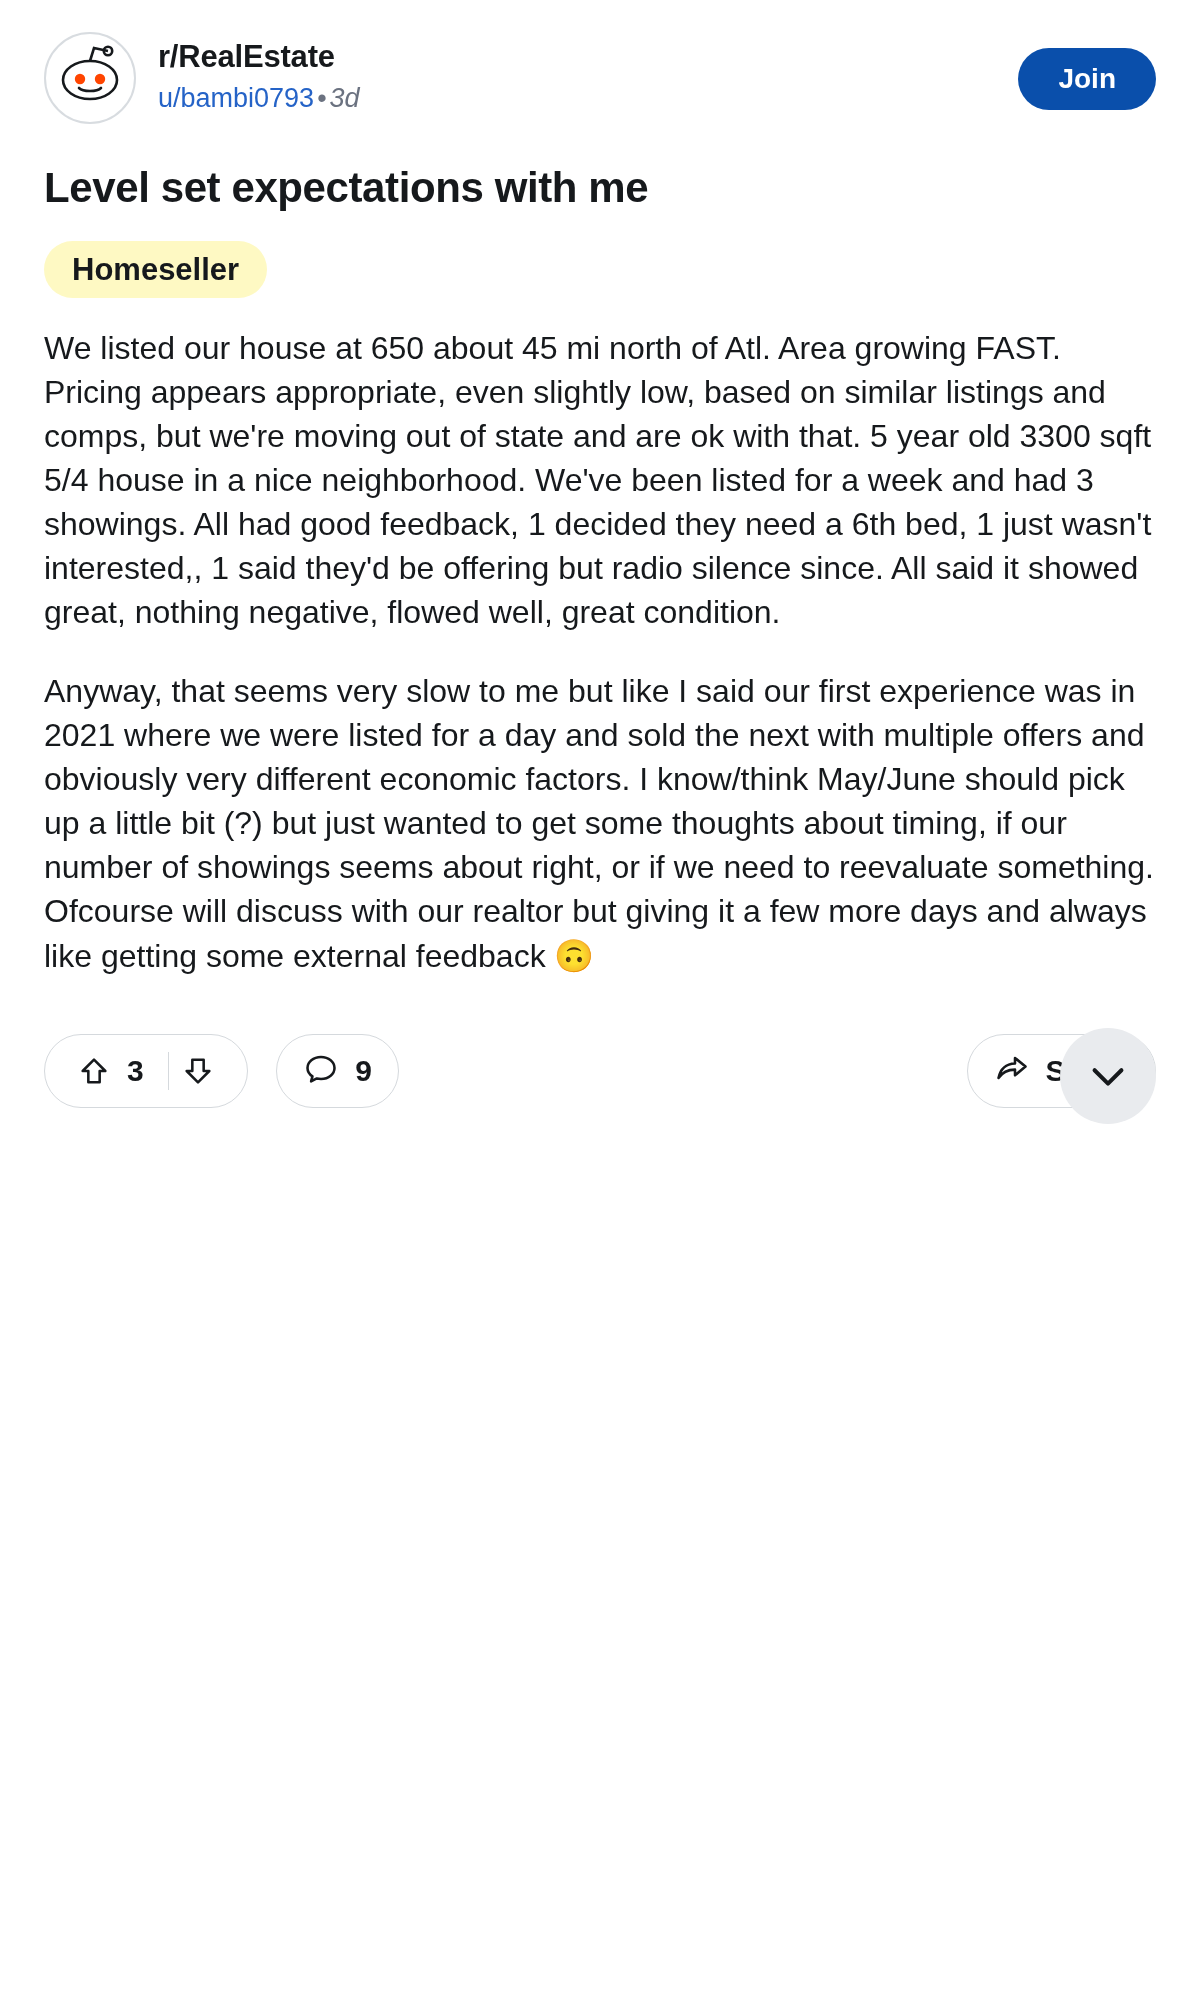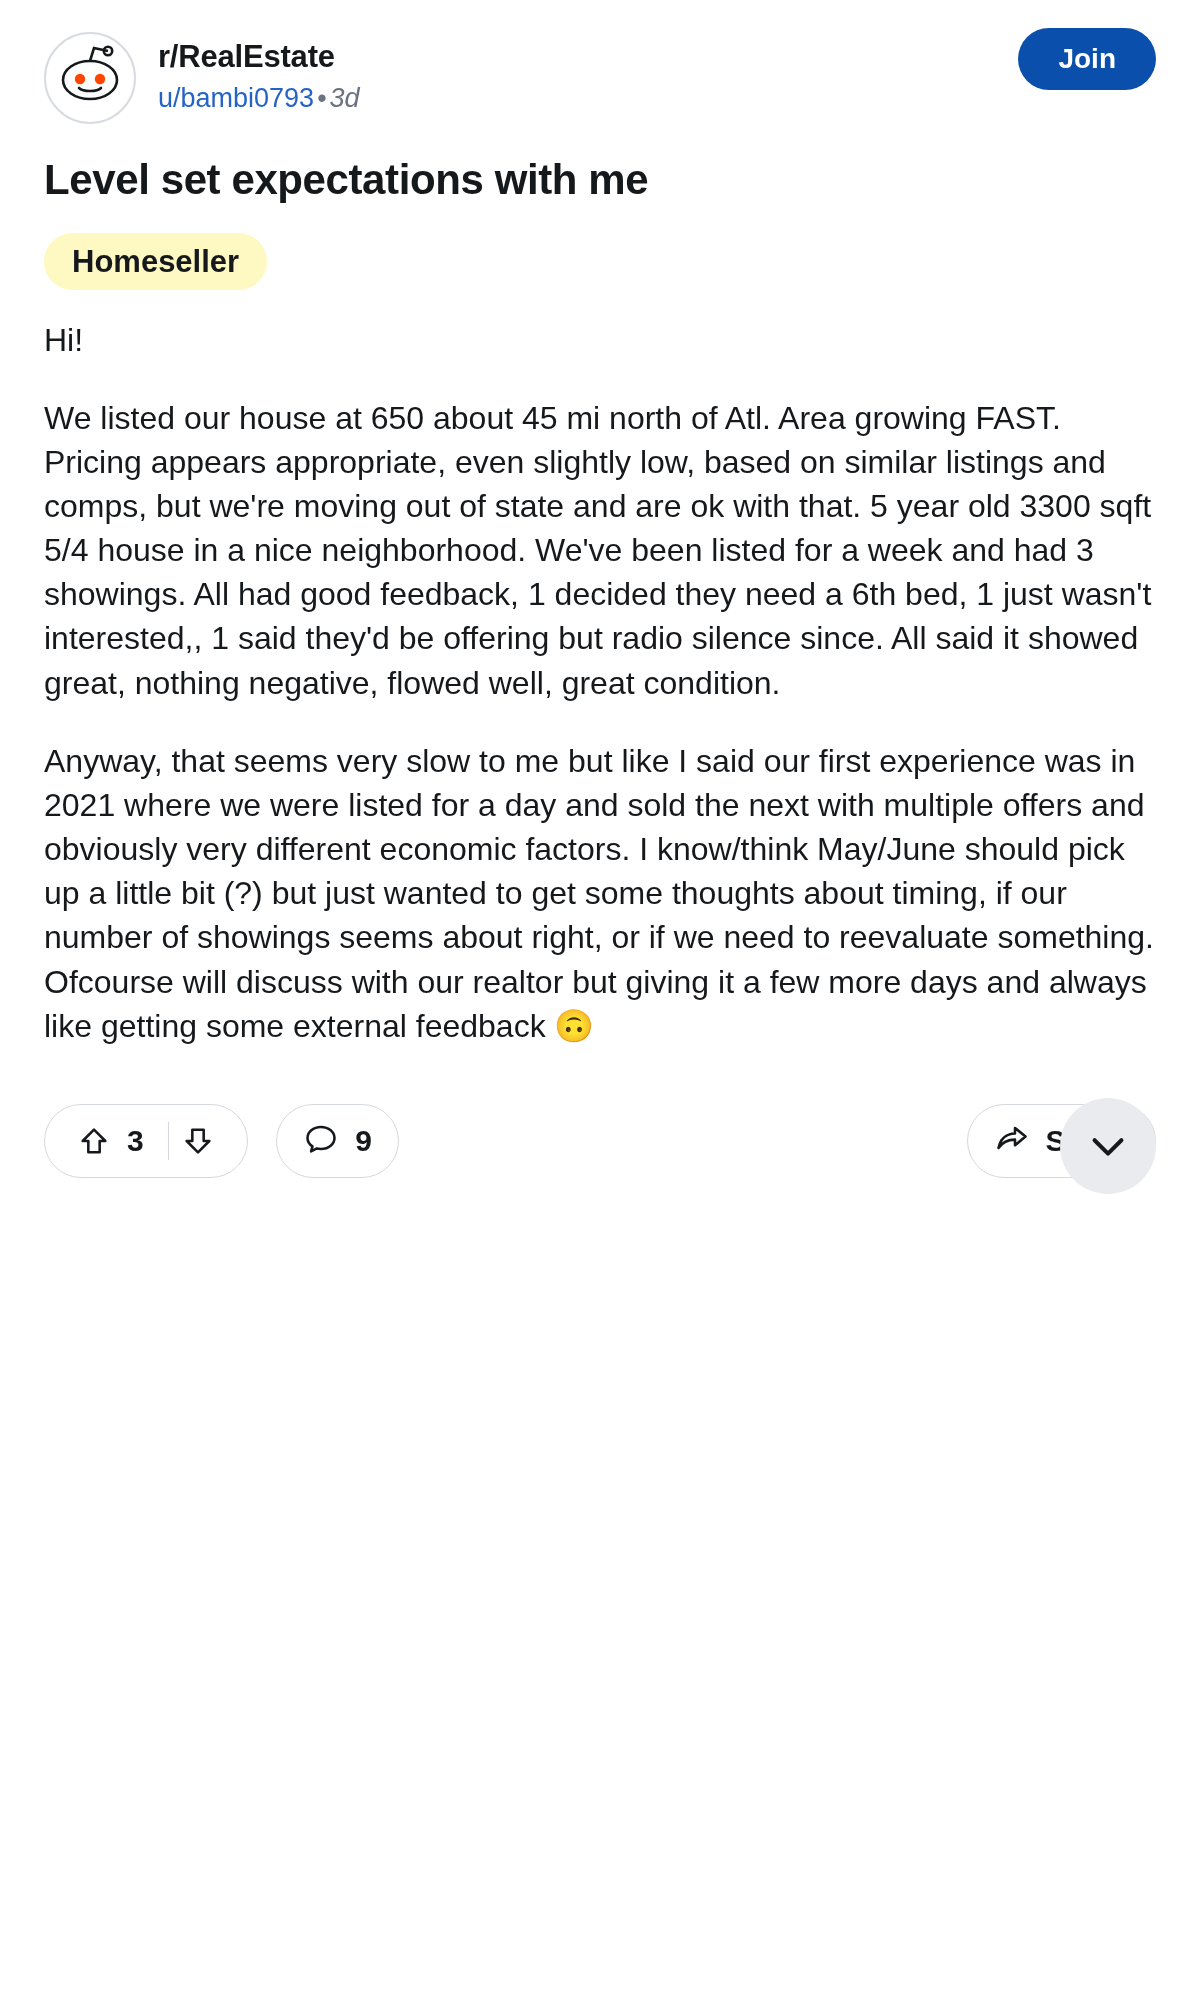--- a/index.html
+++ b/index.html
@@ -67,39 +67,39 @@
   }
   .byline .dot {
     color: #6b7280;
     padding: 0 3px;
   }
   .byline .age { color: #6b7280; font-style: italic; }
 
   .join-btn {
     position: absolute;
     right: 0;
-    top: 24px;
+    top: 44px;
     background: #0a4fab;
     color: #ffffff;
     font-size: 28px;
     font-weight: 700;
     border: none;
     border-radius: 999px;
     padding: 17px 40px;
     line-height: 1;
     cursor: pointer;
   }
 
   
   .post-title {
     font-size: 42px;
     font-weight: 700;
     color: #16191c;
     line-height: 1.25;
-    margin-top: 30px;
+    margin-top: 38px;
     letter-spacing: -0.4px;
   }
 
   
   .flair {
     display: inline-block;
     margin-top: 26px;
     background: #fef9c3;
     color: #16191c;
     font-size: 31px;
@@ -215,21 +215,20 @@
     </div>
 
     <button class="join-btn">Join</button>
   </div>
 
   <div class="post-title">Level set expectations with me</div>
 
   <div class="flair">Homeseller</div>
 
   <div class="post-body">
-    <p>Hi!</p>
     <p>We listed our house at 650 about 45 mi north of Atl. Area growing FAST. Pricing appears appropriate, even slightly low, based on similar listings and comps, but we're moving out of state and are ok with that. 5 year old 3300 sqft 5/4 house in a nice neighborhood. We've been listed for a week and had 3 showings. All had good feedback, 1 decided they need a 6th bed, 1 just wasn't interested,, 1 said they'd be offering but radio silence since. All said it showed great, nothing negative, flowed well, great condition.</p>
     <p>Anyway, that seems very slow to me but like I said our first experience was in 2021 where we were listed for a day and sold the next with multiple offers and obviously very different economic factors. I know/think May/June should pick up a little bit (?) but just wanted to get some thoughts about timing, if our number of showings seems about right, or if we need to reevaluate something. Ofcourse will discuss with our realtor but giving it a few more days and always like getting some external feedback 🙃</p>
   </div>
 </div>
 
 <div class="actions">
 
   <div class="pill vote-pill">
     <span class="vote-btn">
       <svg width="34" height="34" viewBox="0 0 24 24" aria-hidden="true">

